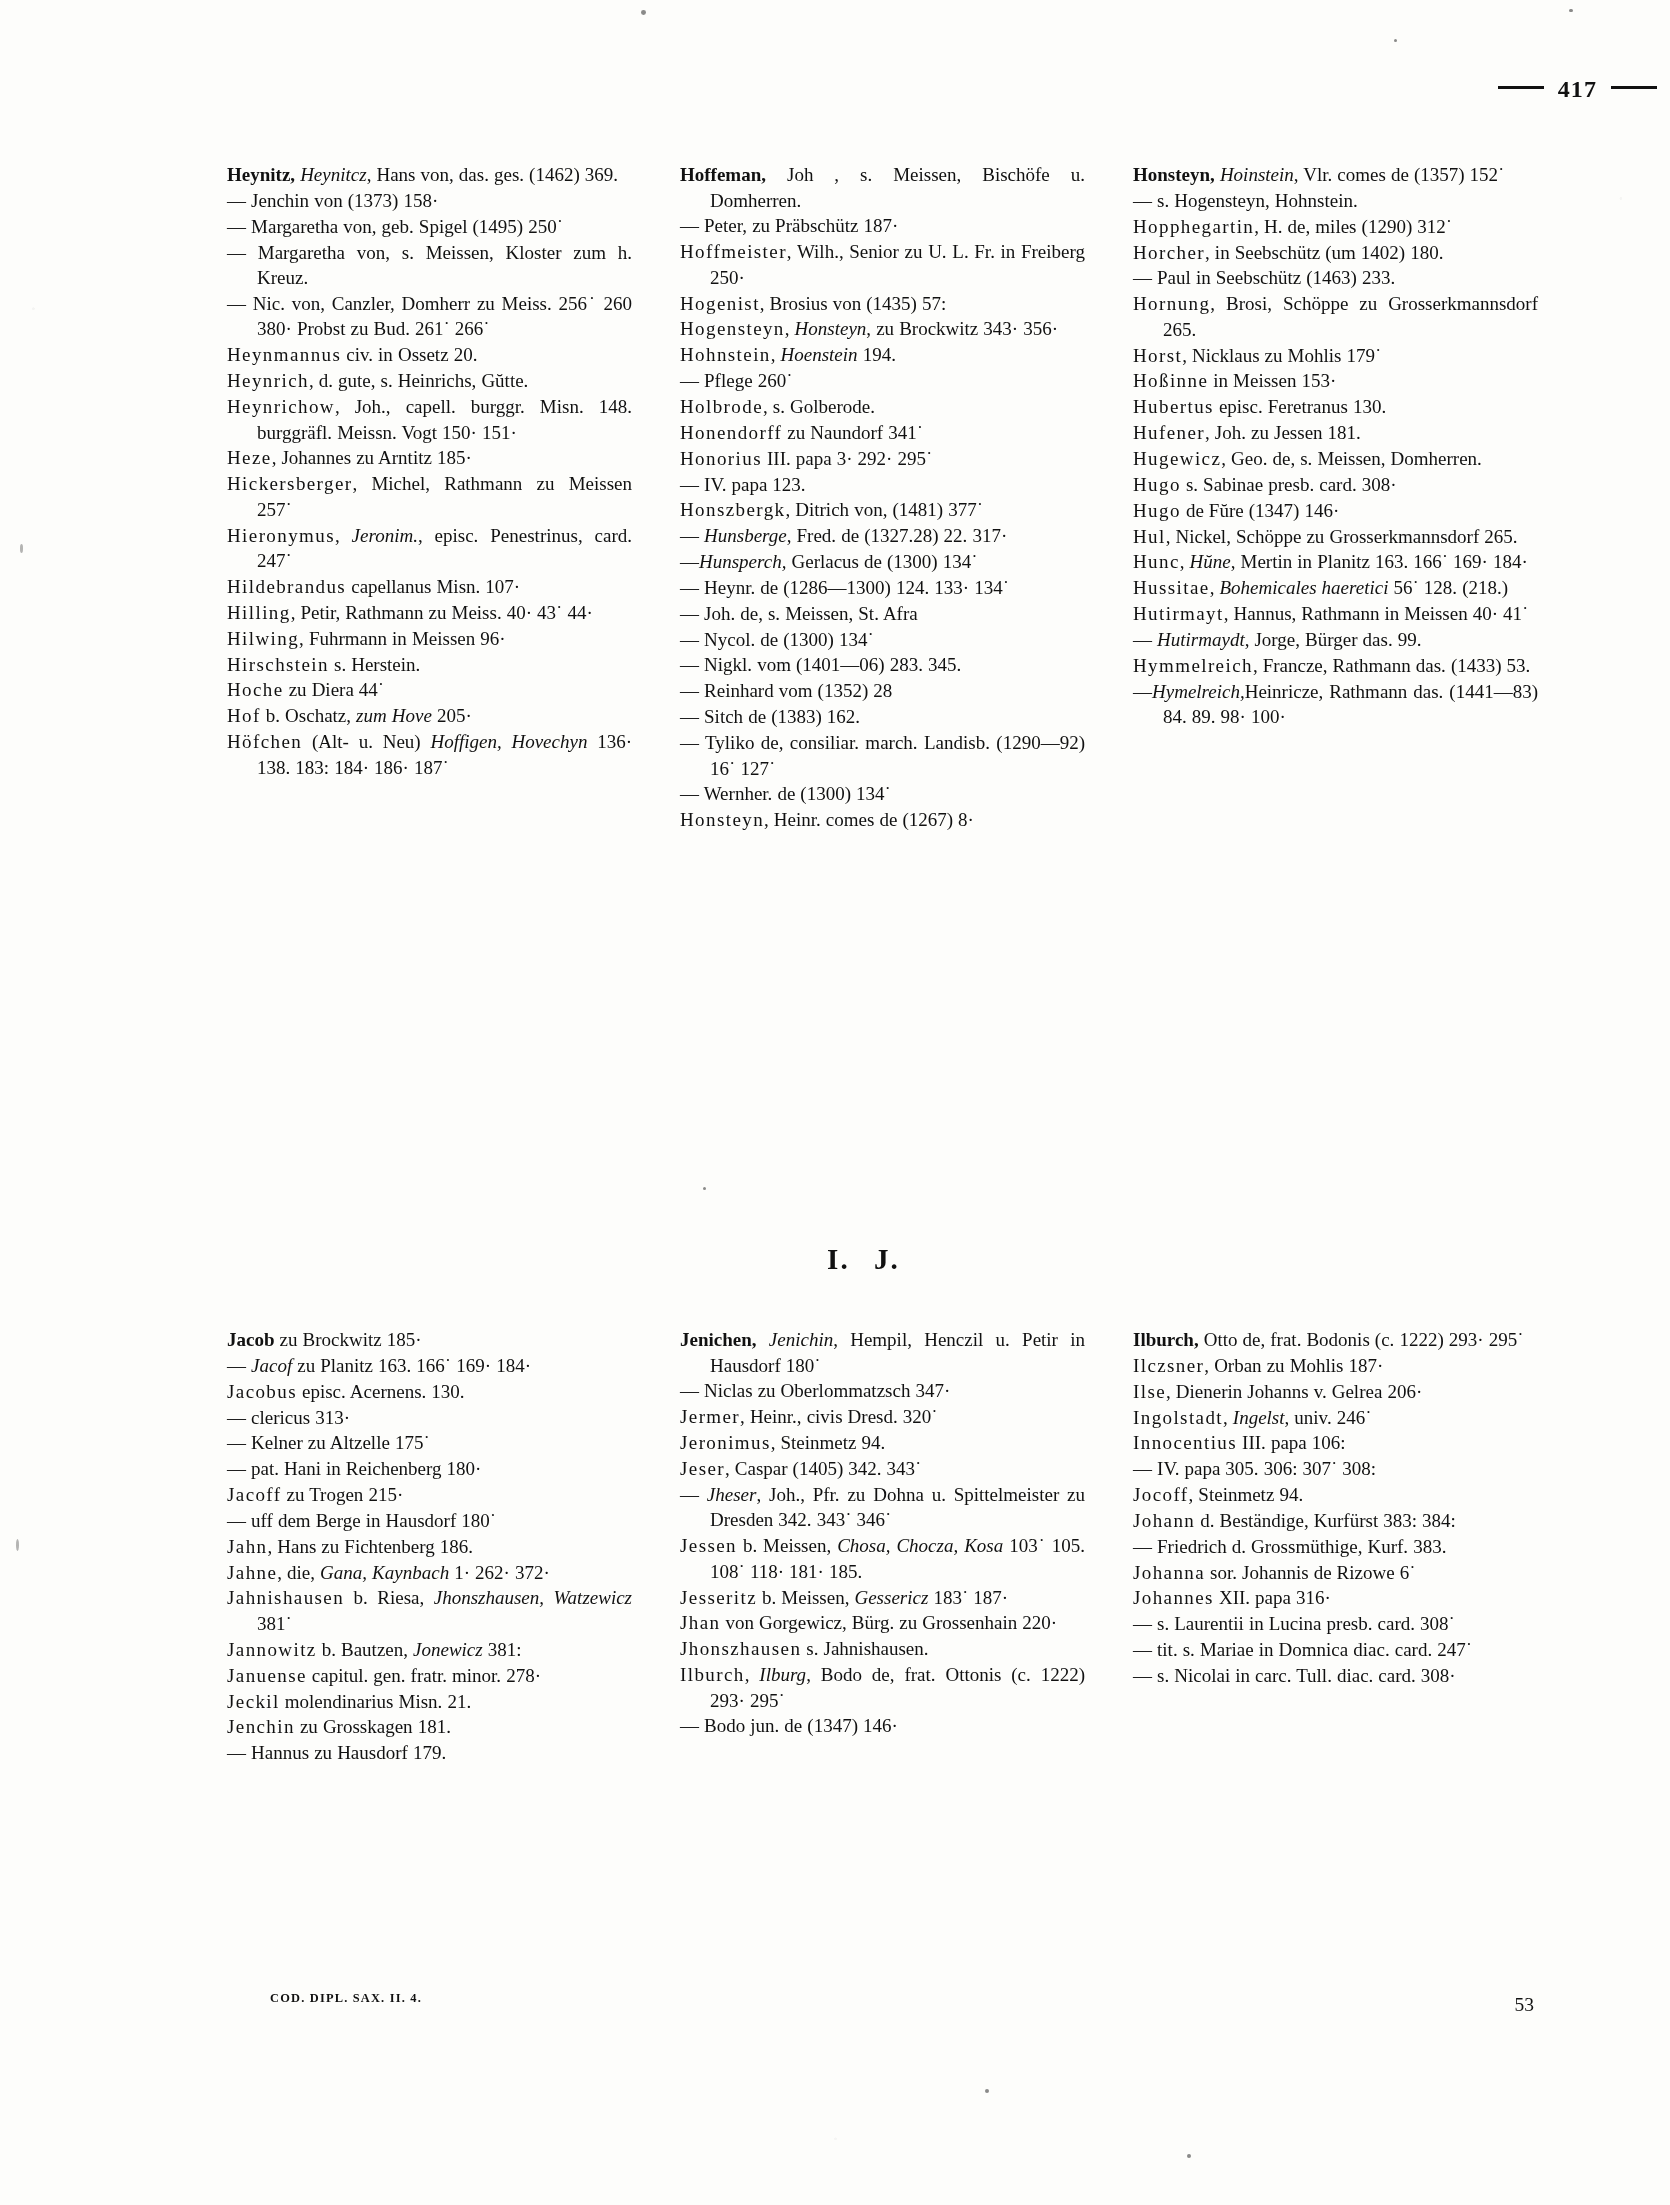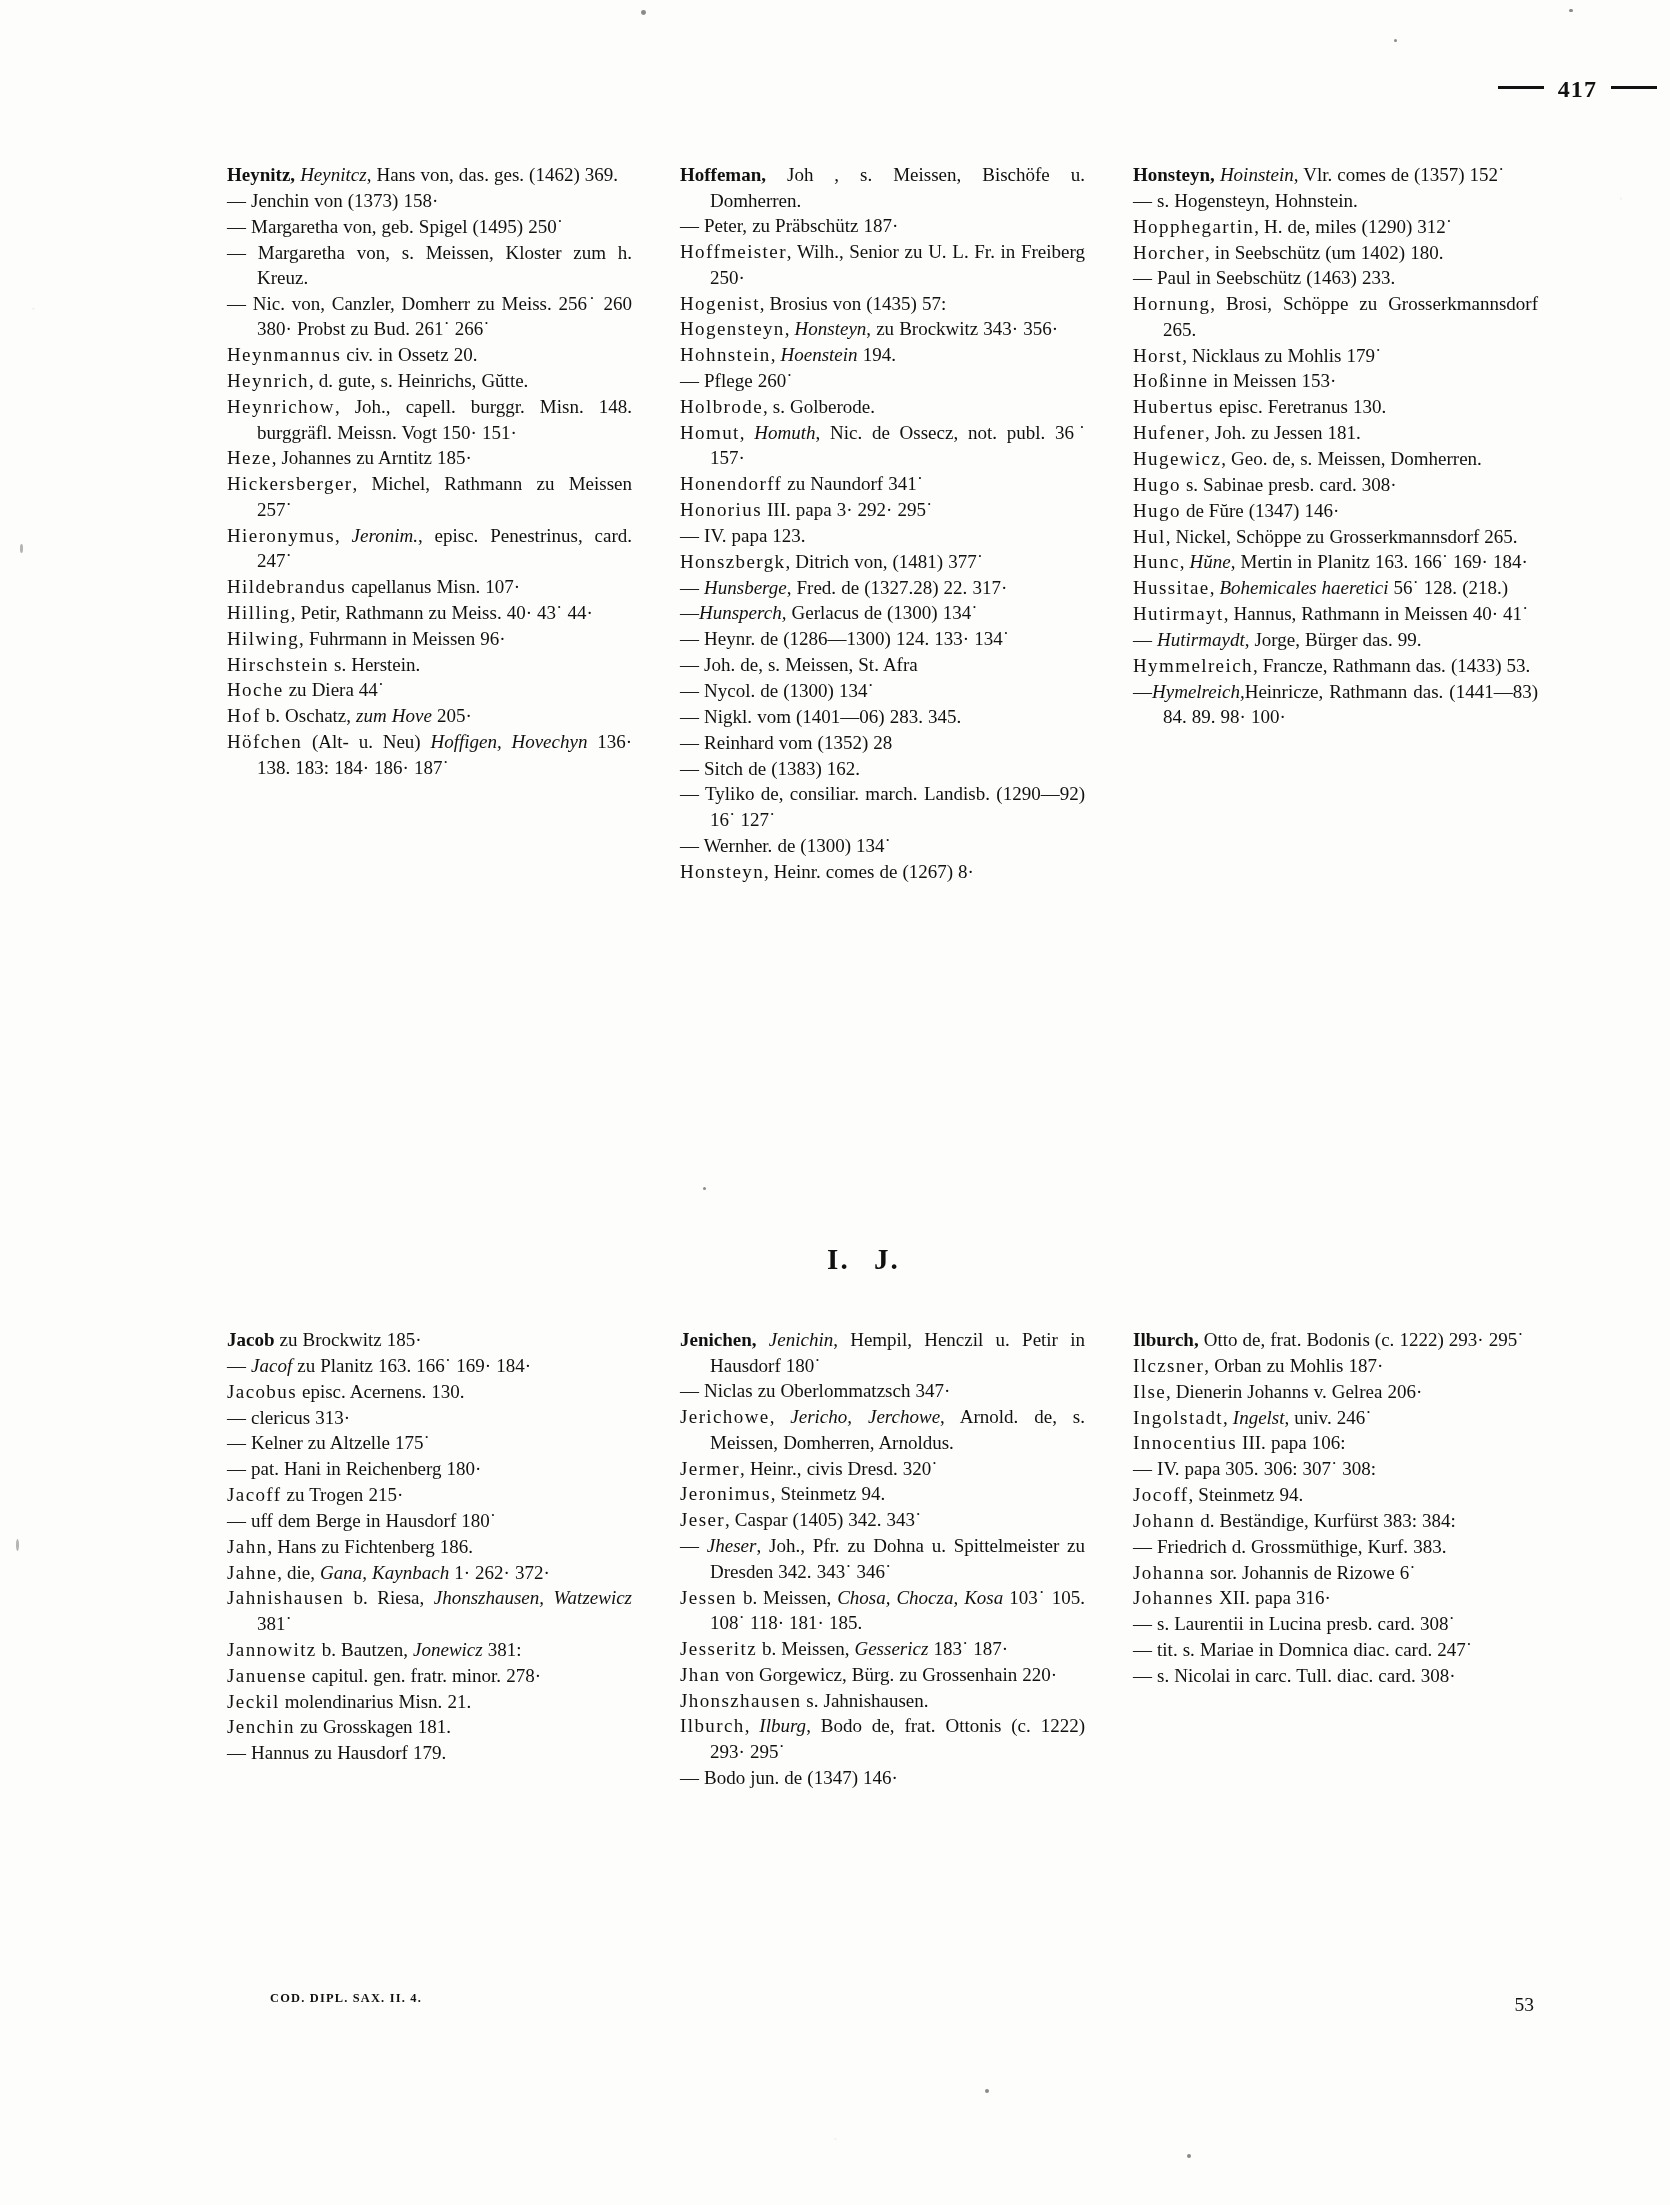--- a/index.html
+++ b/index.html
@@ -172,21 +172,20 @@
       </div>
     <div class="col">
         <div class="entry"><span class="hw">Hoffeman,</span><span> Joh , s. Meissen, Bischöfe u. Domherren.</span></div>
         <div class="entry sub"><span>— Peter, zu Präbschütz 187·</span></div>
         <div class="entry"><span class="sp">Hoffmeister</span><span>, Wilh., Senior zu U. L. Fr. in Freiberg 250·</span></div>
         <div class="entry"><span class="sp">Hogenist</span><span>, Brosius von (1435) 57:</span></div>
         <div class="entry"><span class="sp">Hogensteyn</span><span>, </span><span class="it">Honsteyn</span><span>, zu Brockwitz 343· 356·</span></div>
         <div class="entry"><span class="sp">Hohnstein</span><span>, </span><span class="it">Hoenstein</span><span> 194.</span></div>
         <div class="entry sub"><span>— Pflege 260˙</span></div>
         <div class="entry"><span class="sp">Holbrode</span><span>, s. Golberode.</span></div>
-        <div class="entry"><span class="sp">Homut</span><span>, </span><span class="it">Homuth</span><span>, Nic. de Ossecz, not. publ. 36˙ 157·</span></div>
         <div class="entry"><span class="sp">Honendorff</span><span> zu Naundorf 341˙</span></div>
         <div class="entry"><span class="sp">Honorius</span><span> III. papa 3· 292· 295˙</span></div>
         <div class="entry sub"><span>— IV. papa 123.</span></div>
         <div class="entry"><span class="sp">Honszbergk</span><span>, Ditrich von, (1481) 377˙</span></div>
         <div class="entry sub"><span>— </span><span class="it">Hunsberge</span><span>, Fred. de (1327.28) 22. 317·</span></div>
         <div class="entry sub"><span>—</span><span class="it">Hunsperch,</span><span> Gerlacus de (1300) 134˙</span></div>
         <div class="entry sub"><span>— Heynr. de (1286—1300) 124. 133· 134˙</span></div>
         <div class="entry sub"><span>— Joh. de, s. Meissen, St. Afra</span></div>
         <div class="entry sub"><span>— Nycol. de (1300) 134˙</span></div>
         <div class="entry sub"><span>— Nigkl. vom (1401—06) 283. 345.</span></div>
@@ -239,21 +238,20 @@
         <div class="entry"><span class="sp">Jahnishausen</span><span> b. Riesa, </span><span class="it">Jhonszhausen, Watzewicz</span><span> 381˙</span></div>
         <div class="entry"><span class="sp">Jannowitz</span><span> b. Bautzen, </span><span class="it">Jonewicz</span><span> 381:</span></div>
         <div class="entry"><span class="sp">Januense</span><span> capitul. gen. fratr. minor. 278·</span></div>
         <div class="entry"><span class="sp">Jeckil</span><span> molendinarius Misn. 21.</span></div>
         <div class="entry"><span class="sp">Jenchin</span><span> zu Grosskagen 181.</span></div>
         <div class="entry sub"><span>— Hannus zu Hausdorf 179.</span></div>
       </div>
     <div class="col">
         <div class="entry"><span class="hw">Jenichen,</span><span> </span><span class="it">Jenichin</span><span>, Hempil, Henczil u. Petir in Hausdorf 180˙</span></div>
         <div class="entry sub"><span>— Niclas zu Oberlommatzsch 347·</span></div>
-        <div class="entry"><span class="sp">Jerichowe</span><span>, </span><span class="it">Jericho, Jerchowe</span><span>, Arnold. de, s. Meissen, Domherren, Arnoldus.</span></div>
         <div class="entry"><span class="sp">Jermer</span><span>, Heinr., civis Dresd. 320˙</span></div>
         <div class="entry"><span class="sp">Jeronimus</span><span>, Steinmetz 94.</span></div>
         <div class="entry"><span class="sp">Jeser</span><span>, Caspar (1405) 342. 343˙</span></div>
         <div class="entry sub"><span>— </span><span class="it">Jheser</span><span>, Joh., Pfr. zu Dohna u. Spittelmeister zu Dresden 342. 343˙ 346˙</span></div>
         <div class="entry"><span class="sp">Jessen</span><span> b. Meissen, </span><span class="it">Chosa, Chocza, Kosa</span><span> 103˙ 105. 108˙ 118· 181· 185.</span></div>
         <div class="entry"><span class="sp">Jesseritz</span><span> b. Meissen, </span><span class="it">Gessericz</span><span> 183˙ 187·</span></div>
         <div class="entry"><span class="sp">Jhan</span><span> von Gorgewicz, Bürg. zu Grossenhain 220·</span></div>
         <div class="entry"><span class="sp">Jhonszhausen</span><span> s. Jahnishausen.</span></div>
         <div class="entry"><span class="sp">Ilburch</span><span>, </span><span class="it">Ilburg</span><span>, Bodo de, frat. Ottonis (c. 1222) 293· 295˙</span></div>
         <div class="entry sub"><span>— Bodo jun. de (1347) 146·</span></div>

